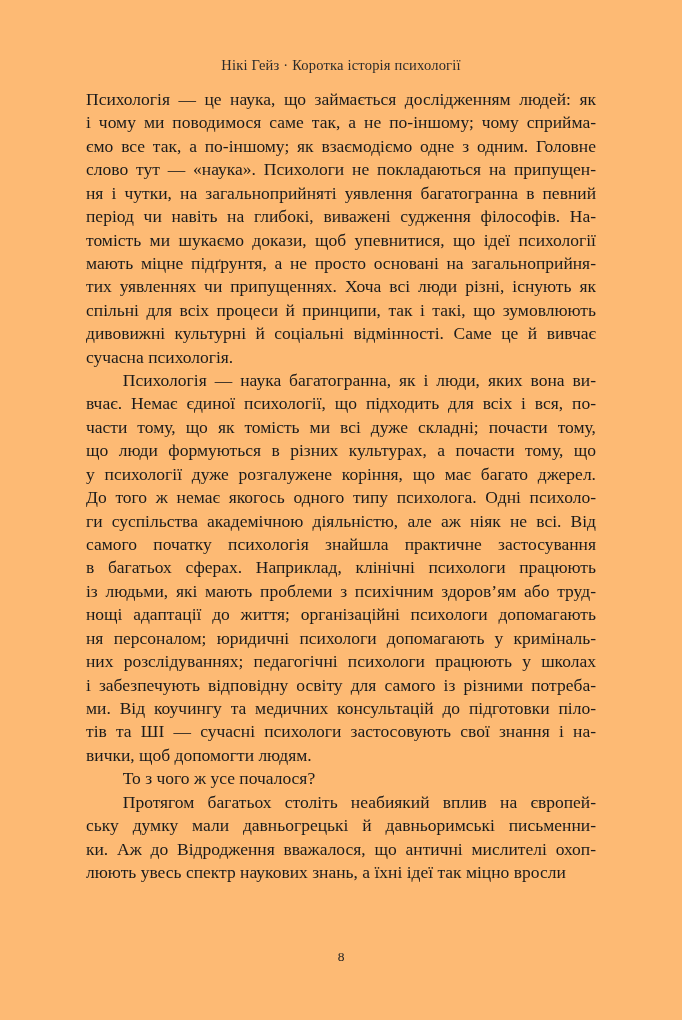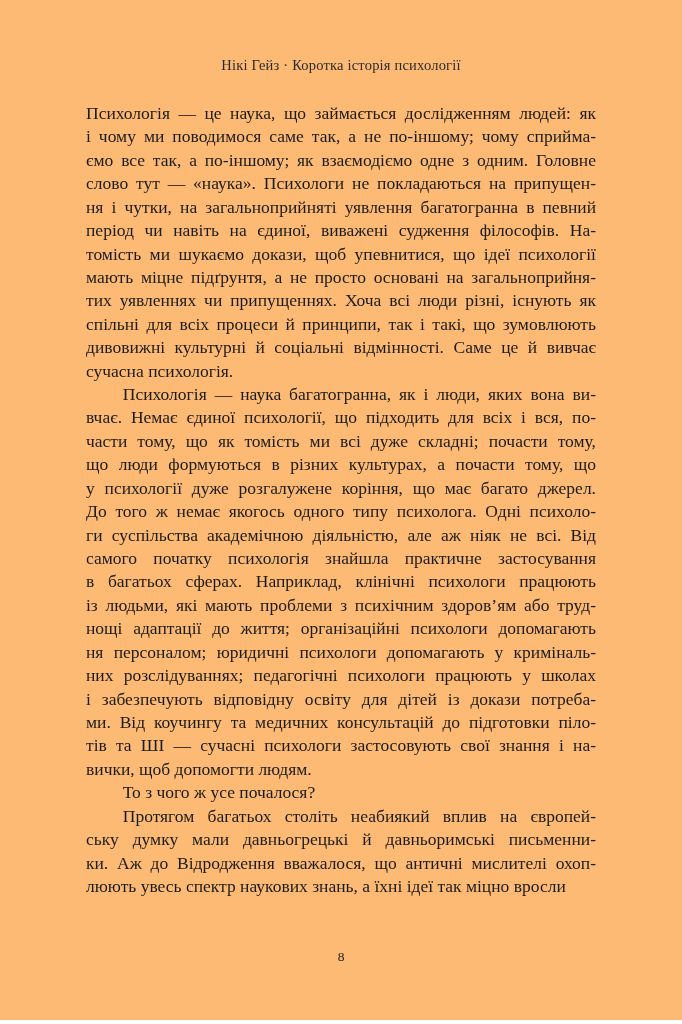--- a/index.html
+++ b/index.html
@@ -27,21 +27,20 @@
     color: #2b2b2b;
   }
   .text-block {
     position: absolute;
     top: 88px;
     left: 86px;
     width: 510px;
     font-size: 17.5px;
     line-height: 23.42px;
     color: #1b1b1b;
-    margin-top: 14px;
   }
   .line {
     text-align: justify;
     text-align-last: left;
   }
   .line.just {
     text-align-last: justify;
   }
   .line.indent {
     text-indent: 2.1em;
@@ -62,21 +61,21 @@
 <div class="page">
   <div class="running-header">Нікі Гейз · Коротка історія психології</div>
 
   <div class="text-block">
       <div>
         <div class="line just">Психологія — це наука, що займається дослідженням людей: як</div>
         <div class="line just">і чому ми поводимося саме так, а не по-іншому; чому сприйма-</div>
         <div class="line just">ємо все так, а по-іншому; як взаємодіємо одне з одним. Головне</div>
         <div class="line just">слово тут — «наука». Психологи не покладаються на припущен-</div>
         <div class="line just">ня і чутки, на загальноприйняті уявлення багатогранна в певний</div>
-        <div class="line just">період чи навіть на єдиної, виважені судження філософів. На-</div>
+        <div class="line just">період чи навіть на глибокі, виважені судження філософів. На-</div>
         <div class="line just">томість ми шукаємо докази, щоб упевнитися, що ідеї психології</div>
         <div class="line just">мають міцне підґрунтя, а не просто основані на загальноприйня-</div>
         <div class="line just">тих уявленнях чи припущеннях. Хоча всі люди різні, існують як</div>
         <div class="line just">спільні для всіх процеси й принципи, так і такі, що зумовлюють</div>
         <div class="line just">дивовижні культурні й соціальні відмінності. Саме це й вивчає</div>
         <div class="line">сучасна психологія.</div>
       </div>
       <div>
         <div class="line just indent">Психологія — наука багатогранна, як і люди, яких вона ви-</div>
         <div class="line just">вчає. Немає єдиної психології, що підходить для всіх і вся, по-</div>
@@ -84,21 +83,21 @@
         <div class="line just">що люди формуються в різних культурах, а почасти тому, що</div>
         <div class="line just">у психології дуже розгалужене коріння, що має багато джерел.</div>
         <div class="line just">До того ж немає якогось одного типу психолога. Одні психоло-</div>
         <div class="line just">ги суспільства академічною діяльністю, але аж ніяк не всі. Від</div>
         <div class="line just">самого початку психологія знайшла практичне застосування</div>
         <div class="line just">в багатьох сферах. Наприклад, клінічні психологи працюють</div>
         <div class="line just">із людьми, які мають проблеми з психічним здоров’ям або труд-</div>
         <div class="line just">нощі адаптації до життя; організаційні психологи допомагають</div>
         <div class="line just">ня персоналом; юридичні психологи допомагають у криміналь-</div>
         <div class="line just">них розслідуваннях; педагогічні психологи працюють у школах</div>
-        <div class="line just">і забезпечують відповідну освіту для дітей із докази потреба-</div>
+        <div class="line just">і забезпечують відповідну освіту для самого із різними потреба-</div>
         <div class="line just">ми. Від коучингу та медичних консультацій до підготовки піло-</div>
         <div class="line just">тів та ШІ — сучасні психологи застосовують свої знання і на-</div>
         <div class="line">вички, щоб допомогти людям.</div>
       </div>
       <div>
         <div class="line indent">То з чого ж усе почалося?</div>
       </div>
       <div>
         <div class="line just indent">Протягом багатьох століть неабиякий вплив на європей-</div>
         <div class="line just">ську думку мали давньогрецькі й давньоримські письменни-</div>

